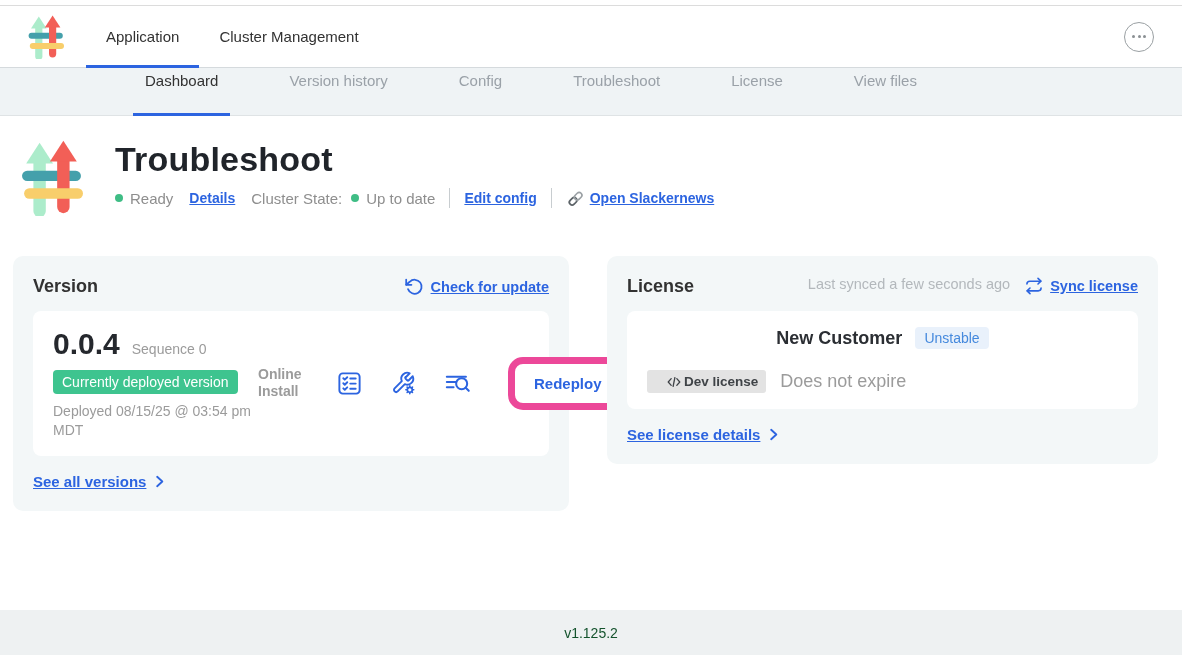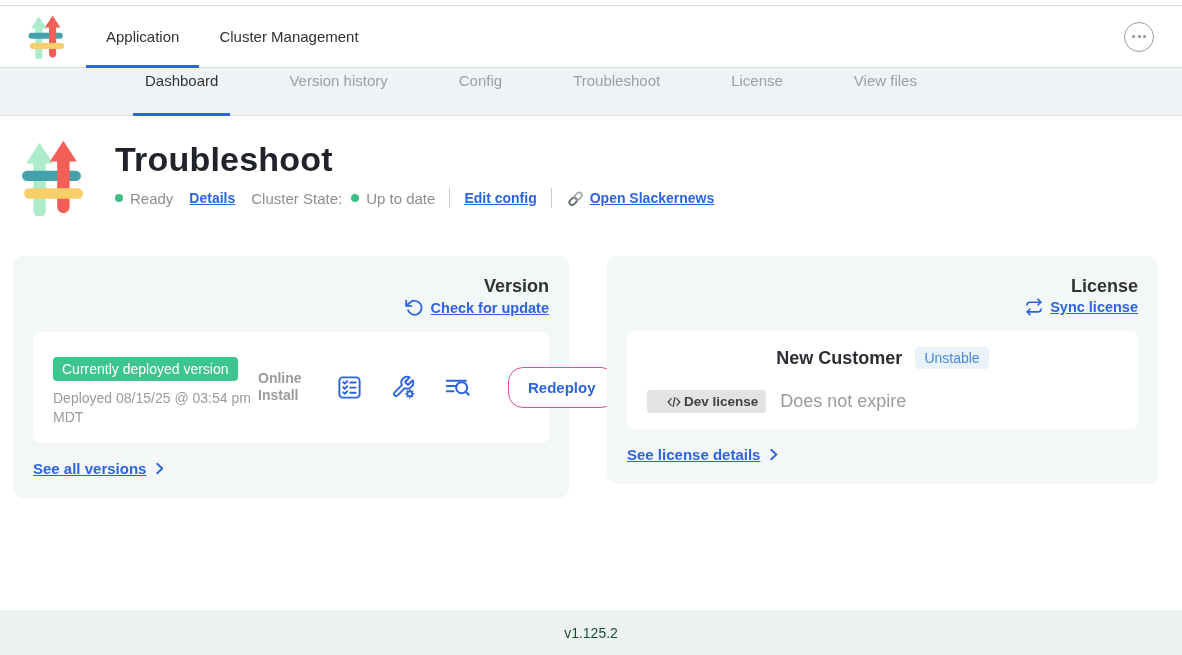--- a/index.html
+++ b/index.html
@@ -39,39 +39,39 @@
   .status-row .link { font-size:14px; }
   .vdiv { width:1px; height:20px; background:#c8cdd0; margin:0 14px; }
   .open-app { display:flex; align-items:center; }
   .open-app svg { margin-right:5px; }
 
   
   .cards { display:flex; align-items:flex-start; gap:38px; margin-top:40px; }
   .card { background:#f3f7f8; border-radius:10px; padding:20px; }
   .card.version { width:556px; }
   .card.license { width:552px; }
-  .card-head { display:flex; align-items:flex-end;flex-direction:column; }
+  .card-head { display:flex; align-items:flex-start; }
   .card-title { font-size:18px; font-weight:700; color:#323232; }
   .head-link { display:flex; align-items:center; font-size:14.5px; }
   .head-link svg { margin-right:6px; }
   .card.version .card-head { justify-content:space-between; }
   .last-synced { margin-left:auto; color:#b3b8bc; font-size:14.5px; margin-right:14px; }
 
   .inner-card { background:#fff; border-radius:8px; margin-top:14px; padding:16px 20px; }
   .version-inner { display:flex; align-items:center; justify-content:space-between; min-height:104px; }
   .v-left { width:212px; }
   .v-num-row { display:flex; align-items:baseline; gap:12px; }
   .v-number { font-size:30px; font-weight:700; color:#25282d; }
   .v-seq { font-size:14px; color:#9b9b9b; }
   .deployed-badge { display:inline-block; margin-top:9px; background:#3ec48f; color:#fff; font-size:14px; font-weight:500; padding:4px 9px; border-radius:4px; white-space:nowrap; }
   .deployed-at { margin-top:8px; font-size:14px; color:#9b9b9b; line-height:1.35; width:205px; }
   .v-right { display:flex; align-items:center;gap:12px; }
   .install-type { width:50px; font-size:14px; font-weight:600; color:#9b9b9b; line-height:1.25; margin-right:16px; }
   .action-icon { width:27px; height:27px; margin-right:15px; cursor:pointer; display:block; }
-  .redeploy-btn { margin-left:10px; background:#fff; border:1px solid #ec4899; color:#2c64e0; font-weight:700; font-size:15px; padding:11px 19px; border-radius:15px; cursor:pointer; font-family:inherit; }
+  .redeploy-btn { margin-left:10px; background:#fff; border:7px solid #ec4899; color:#2c64e0; font-weight:700; font-size:15px; padding:11px 19px; border-radius:15px; cursor:pointer; font-family:inherit; }
   .see-link { display:inline-flex; align-items:center; margin-top:17px; font-size:15px; }
   .see-link svg { margin-left:6px; }
 
   .license-inner .row1 { display:flex; align-items:center; gap:13px;justify-content:center; }
   .customer-name { font-size:18px; font-weight:700; color:#2b2e33; }
   .unstable-badge { background:#e9f1fb; color:#4589dd; font-size:14px; padding:3px 9px; border-radius:4px; }
   .license-inner .row2 { display:flex; align-items:center; gap:14px; margin-top:21px; }
   .dev-badge { background:#e3e3e3; color:#3f4347; font-size:13.5px; font-weight:600; padding:4px 8px 4px 20px; border-radius:3px; display:inline-flex; align-items:center; gap:3px; }
   .expiry { font-size:18px; color:#9b9b9b; }
 
@@ -179,20 +179,24 @@
                 <polyline points="2.5 4 2.5 10 8.5 10"></polyline>
                 <path d="M4.6 15a8 8 0 1 0 1.9-8.4L2.5 10"></path>
               </g>
             </svg>
             <span>Check for update</span>
           </span>
         </div>
 
         <div class="inner-card version-inner">
           <div class="v-left">
+            <div class="v-num-row">
+              <span class="v-number">0.0.4</span>
+              <span class="v-seq">Sequence 0</span>
+            </div>
             <span class="deployed-badge">Currently deployed version</span>
             <div class="deployed-at">Deployed 08/15/25 @ 03:54 pm MDT</div>
           </div>
           <div class="v-right">
             <div class="install-type">Online Install</div>
             <svg class="action-icon" viewBox="0 0 24 24">
               <g fill="none" stroke="#2c64e0" stroke-width="1.7" stroke-linecap="round" stroke-linejoin="round">
                 <rect x="3" y="3" width="18" height="18" rx="3"></rect>
                 <polyline points="6.5 7.3 7.8 8.6 10 6.4"></polyline>
                   <line x1="12.7" y1="7.6" x2="17.5" y2="7.6"></line>
@@ -235,20 +239,21 @@
           <span>See all versions</span>
           <svg width="15" height="15" viewBox="0 0 16 16">
             <polyline points="5.5 3 11 8 5.5 13" fill="none" stroke="#2c64e0" stroke-width="2" stroke-linecap="round" stroke-linejoin="round"></polyline>
           </svg>
         </span>
       </div>
 
       <div class="card license">
         <div class="card-head">
           <span class="card-title">License</span>
+          <span class="last-synced">Last synced a few seconds ago</span>
           <span class="head-link link">
             <svg width="20" height="20" viewBox="0 0 24 24">
               <g fill="none" stroke="#2c64e0" stroke-width="1.9" stroke-linecap="round" stroke-linejoin="round">
                 <path d="M3.5 9.5 C3.5 6.7 5 6.2 7 6.2 H20"></path>
                 <polyline points="16.8 2.8 20.3 6.2 16.8 9.6"></polyline>
                 <path d="M20.5 14.5 C20.5 17.3 19 17.8 17 17.8 H4"></path>
                 <polyline points="7.2 14.4 3.7 17.8 7.2 21.2"></polyline>
               </g>
             </svg>
             <span>Sync license</span>

